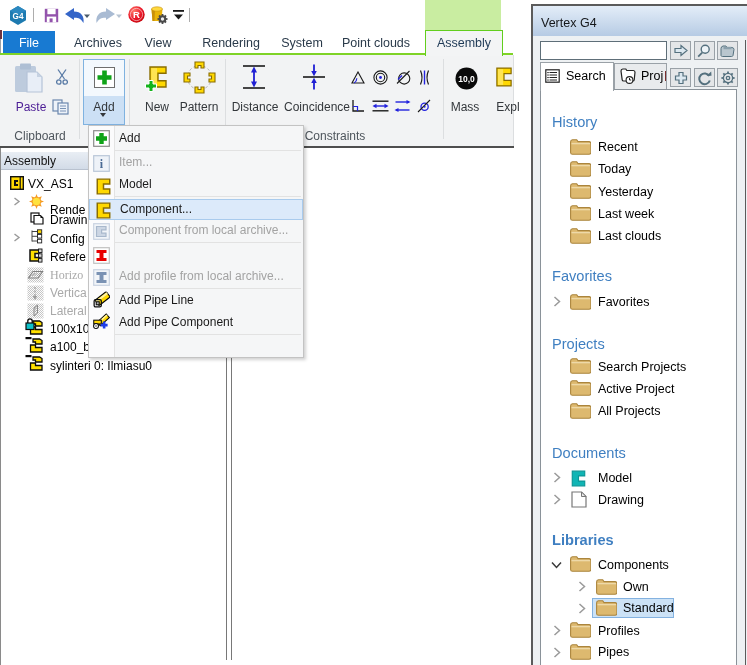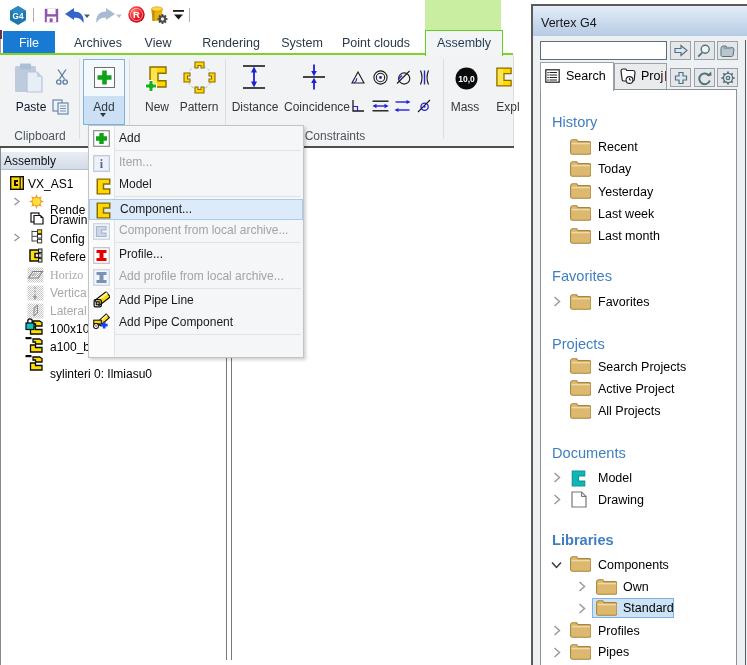--- a/index.html
+++ b/index.html
@@ -249,21 +249,21 @@
 <div class="gsep" style="left:79px;"></div>
 <div class="gsep" style="left:129px;"></div>
 <div class="gsep" style="left:225px;"></div>
 <div class="gsep" style="left:443px;"></div>
 <div class="glabel" style="left:-20px;">Clipboard</div>
 <div class="glabel" style="left:275px;">Constraints</div>
 <div class="abs" id="ribbonline"></div>
 <div class="abs" style="left:513px;top:55px;width:1px;height:91px;background:#dcdee0;"></div>
 
 
-<div class="btext" style="left:11px;width:40px;color:#0f172a;">Paste</div>
+<div class="btext" style="left:11px;width:40px;color:#4c1d95;">Paste</div>
 
 <div class="abs" style="left:83px;top:58.5px;width:42px;height:66px;border:1px solid #7fb2e0;box-sizing:border-box;background:#f3f8fd;"></div>
 <div class="abs" style="left:84px;top:96px;width:40px;height:27.5px;background:#cce0f5;"></div>
 <div class="btext" style="left:84px;width:40px;">Add</div>
 <div class="abs" style="left:100px;top:113px;width:0;height:0;border:3.5px solid transparent;border-top:4.5px solid #33373b;"></div>
 <div class="btext" style="left:137px;width:40px;">New</div>
 <div class="btext" style="left:176px;width:46px;">Pattern</div>
 <div class="btext" style="left:229px;width:52px;">Distance</div>
 <div class="btext" style="left:284px;width:66px;">Coincidence</div>
 <div class="btext" style="left:447px;width:36px;">Mass</div>
@@ -378,21 +378,21 @@
 <div class="trow" style="left:28px;top:176.5px;">VX_AS1</div>
 <div class="trow" style="left:50px;top:195.2px;margin-top:8px;">Rende</div>
 <div class="trow" style="left:50px;top:213.4px;">Drawin</div>
 <div class="trow" style="left:50px;top:231.5px;">Config</div>
 <div class="trow" style="left:50px;top:249.7px;">Refere</div>
 <div class="trow gray" style="left:50px;top:267.8px;font-family:Liberation Serif, serif;">Horizo</div>
 <div class="trow gray" style="left:50px;top:286px;">Vertica</div>
 <div class="trow gray" style="left:50px;top:304.1px;">Lateral</div>
 <div class="trow" style="left:50px;top:322.3px;">100x10</div>
 <div class="trow" style="left:50px;top:340.4px;">a100_b</div>
-<div class="trow" style="left:50px;top:358.6px;margin-top:8px;">sylinteri 0: Ilmiasu0</div>
+<div class="trow" style="left:50px;top:358.6px;">sylinteri 0: Ilmiasu0</div>
 
 
 <div class="abs" id="menu">
   <div class="abs" id="menucol"></div>
 
   <svg class="micon" style="top:4px;" width="17" height="17" viewBox="0 0 17 17">
     <rect x="0.7" y="0.7" width="15.6" height="15.6" fill="#fff" stroke="#8a8a8a" stroke-width="1.2"></rect>
     <path d="M6.3 3 h4.4 v3.3 h3.3 v4.4 h-3.3 v3.3 h-4.4 v-3.3 h-3.3 v-4.4 h3.3 z" fill="#0fa318"></path>
   </svg>
   <svg class="micon" style="top:28.5px;" width="17" height="17" viewBox="0 0 17 17">
@@ -446,23 +446,20 @@
       <span class="lbl">Model</span>
     </div>
   <div class="msep" style="top:69.5px;"></div>
   <div class="mitem" id="hl" style="top:72.5px;background:#dceafa;border:1px solid #a9cbed;box-sizing:border-box;left:0;width:214px;">
       <span class="lbl">Component...</span>
     </div>
   <div class="mitem dis" style="top:94px;">
       <span class="lbl">Component from local archive...</span>
     </div>
   <div class="msep" style="top:115.5px;"></div>
-  <div class="mitem" style="top:118.5px;">
-      <span class="lbl">Profile...</span>
-    </div>
   <div class="mitem dis" style="top:140px;">
       <span class="lbl">Add profile from local archive...</span>
     </div>
   <div class="msep" style="top:161.5px;"></div>
   <div class="mitem" style="top:164.5px;">
       <span class="lbl">Add Pipe Line</span>
     </div>
   <div class="mitem" style="top:186px;">
       <span class="lbl">Add Pipe Component</span>
     </div>
@@ -634,21 +631,21 @@
 <svg class="abs" style="left:570px;top:644.2px;" width="21" height="16" viewBox="0 0 21 16">
     <use href="#folder"></use>
   </svg>
 
 
 <div class="sechead" style="top:114px;">History</div>
 <div class="rrow" style="left:598px;top:140px;">Recent</div>
 <div class="rrow" style="left:598px;top:162.3px;">Today</div>
 <div class="rrow" style="left:598px;top:184.5px;">Yesterday</div>
 <div class="rrow" style="left:598px;top:206.7px;">Last week</div>
-<div class="rrow" style="left:598px;top:229px;">Last month</div>
+<div class="rrow" style="left:598px;top:229px;">Last clouds</div>
 <div class="sechead" style="top:268px;">Favorites</div>
 <div class="rrow" style="left:598px;top:295.2px;">Favorites</div>
 <div class="sechead" style="top:335.5px;">Projects</div>
 <div class="rrow" style="left:598px;top:359.7px;">Search Projects</div>
 <div class="rrow" style="left:598px;top:381.9px;">Active Project</div>
 <div class="rrow" style="left:598px;top:404.1px;">All Projects</div>
 <div class="sechead" style="top:445px;">Documents</div>
 <div class="rrow" style="left:598px;top:471.2px;">Model</div>
 <div class="rrow" style="left:598px;top:492.6px;">Drawing</div>
 <div class="sechead" style="top:532px;font-weight:bold;">Libraries</div>

